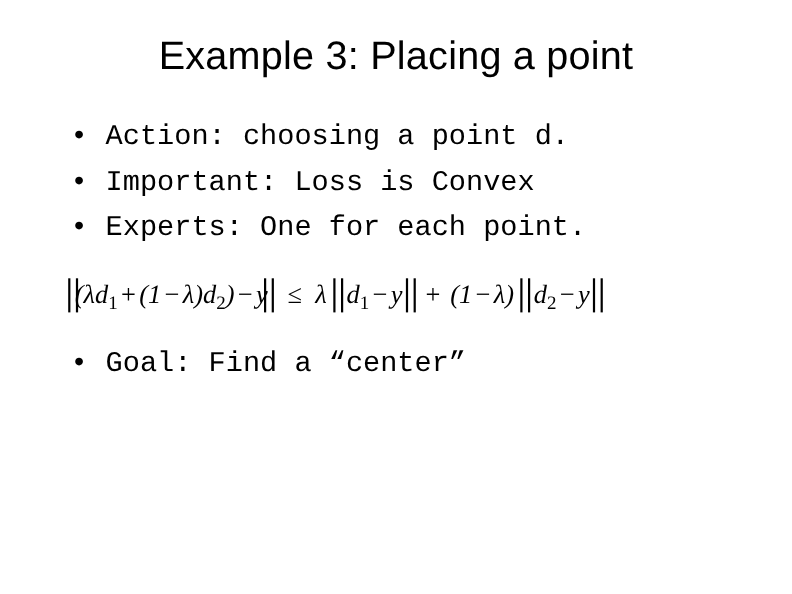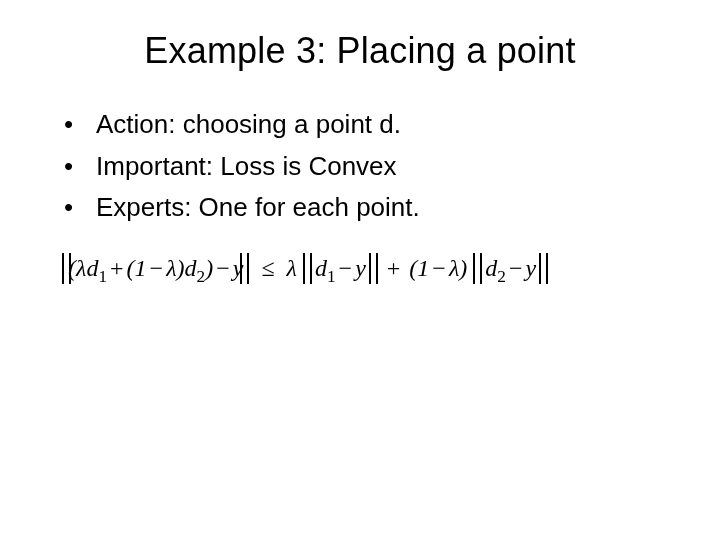--- a/index.html
+++ b/index.html
@@ -28,20 +28,21 @@
     list-style: none;
     margin: 0 0 0 6px;
     padding: 0;
   }
   ul.bullets > li {
     position: relative;
     font-size: 26px;
     line-height: 1.45;
     padding-left: 34px;
     margin-bottom: 4px;
+    font-family: Liberation Mono, monospace;
   }
   ul.bullets > li::before {
     content: "•";
     position: absolute;
     left: 2px;
     top: 0;
     font-size: 26px;
   }
   .formula-wrap {
     margin: 28px 0 30px 6px;
@@ -112,14 +113,17 @@
         <span>&nbsp;d<sub>1</sub><span class="op">−</span>y&nbsp;</span>
       </span>
       <span class="op">+</span>
       <span>(1<span class="op">−</span><span class="lambda">λ</span>)</span>
       <span class="dbl">
         <span>&nbsp;d<sub>2</sub><span class="op">−</span>y&nbsp;</span>
       </span>
     </span>
   </div>
 
+  <ul class="bullets">
+    <li>Goal: Find a “center”</li>
+  </ul>
 
 </div>
 
 </body></html>

